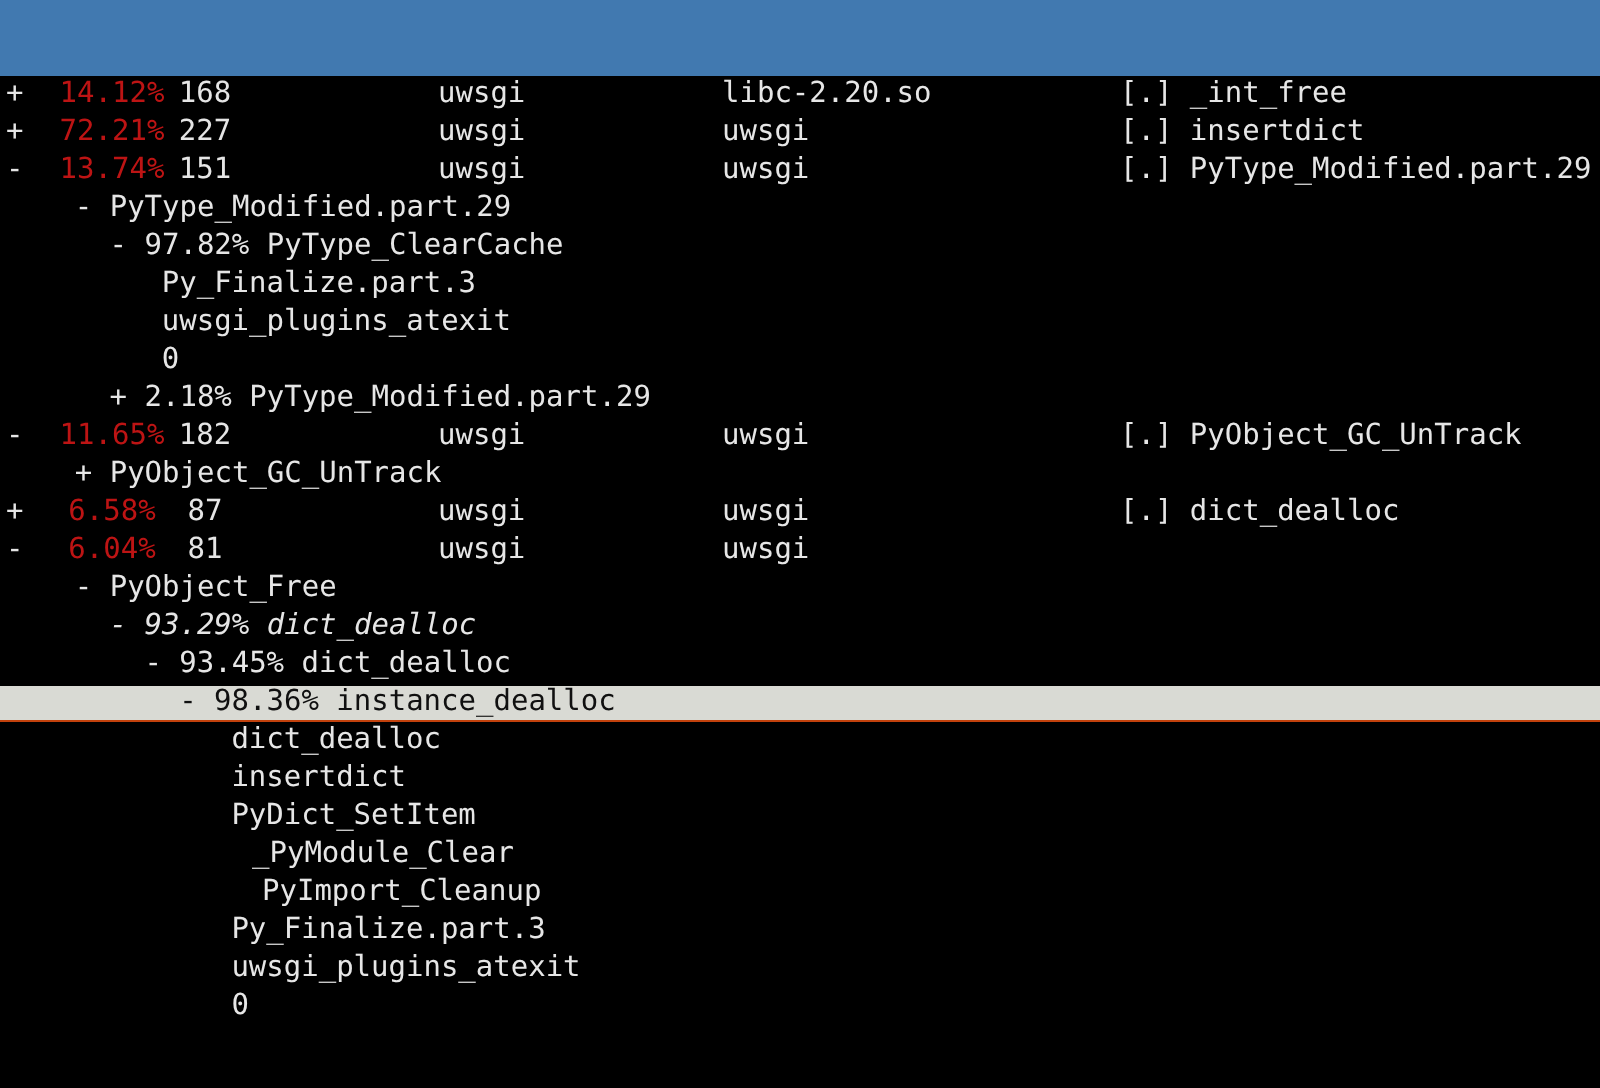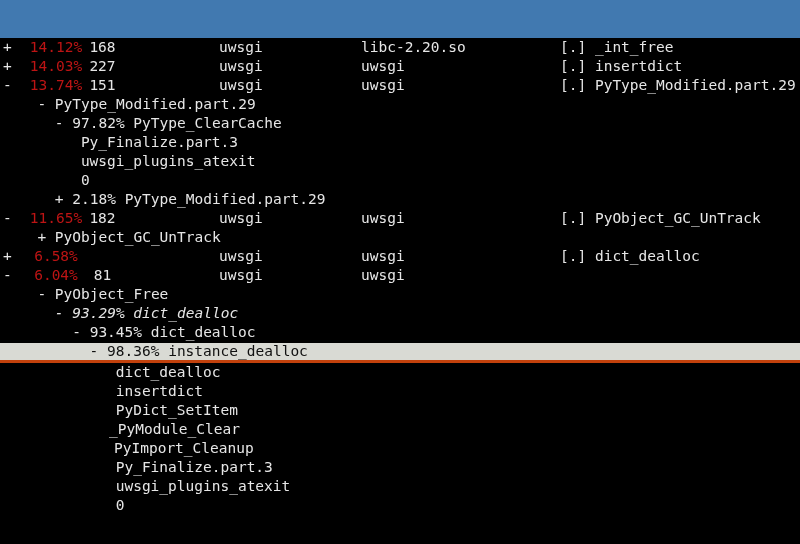--- a/index.html
+++ b/index.html
@@ -76,21 +76,21 @@
   .c-dso     { left: 361px; color: #e6e6e6; }
   .c-symbol  { left: 560px; color: #e6e6e6; }
 
   
   .c-chain { color: #e6e6e6; }
 
   
   .row.selected {
     background: #d9dad4;
     border-top: 1px solid #000000;
-    border-bottom: 3px solid #c2410c;
+    border-bottom: 1px solid #c2410c;
     height: 17px;
     line-height: 17px;
   }
   .row.selected .cell,
   .row.selected .c-chain { color: #101010; }
 </style>
 </head>
 <body>
 
 <div id="app">
@@ -102,39 +102,39 @@
   <div class="hdr hdr-cols">
     
     
     
     
     
   </div>
 
   <div id="rows">
       <div class="row"><span class="cell c-toggle">+</span><span class="cell c-pct">14.12%</span><span class="cell c-samples">168</span><span class="cell c-command">uwsgi</span><span class="cell c-dso">libc-2.20.so</span><span class="cell c-symbol">[.] _int_free</span></div>
-      <div class="row"><span class="cell c-toggle">+</span><span class="cell c-pct">14.03%</span><span class="cell c-samples">227</span><span class="cell c-command">uwsgi</span><span class="cell c-dso">uwsgi</span><span class="cell c-symbol">[.] insertdict</span></div>
+      <div class="row"><span class="cell c-toggle">+</span><span class="cell c-pct">72.21%</span><span class="cell c-samples">227</span><span class="cell c-command">uwsgi</span><span class="cell c-dso">uwsgi</span><span class="cell c-symbol">[.] insertdict</span></div>
       <div class="row"><span class="cell c-toggle">-</span><span class="cell c-pct">13.74%</span><span class="cell c-samples">151</span><span class="cell c-command">uwsgi</span><span class="cell c-dso">uwsgi</span><span class="cell c-symbol">[.] PyType_Modified.part.29</span></div>
       <div class="row"><span class="cell c-chain" style="left: 37.4px;">- PyType_Modified.part.29</span></div>
       <div class="row"><span class="cell c-chain" style="left: 54.8px;">- 97.82% PyType_ClearCache</span></div>
       <div class="row"><span class="cell c-chain" style="left: 80.9px;">Py_Finalize.part.3</span></div>
       <div class="row"><span class="cell c-chain" style="left: 80.9px;">uwsgi_plugins_atexit</span></div>
       <div class="row"><span class="cell c-chain" style="left: 80.9px;">0</span></div>
       <div class="row"><span class="cell c-chain" style="left: 54.8px;">+ 2.18% PyType_Modified.part.29</span></div>
       <div class="row"><span class="cell c-toggle">-</span><span class="cell c-pct">11.65%</span><span class="cell c-samples">182</span><span class="cell c-command">uwsgi</span><span class="cell c-dso">uwsgi</span><span class="cell c-symbol">[.] PyObject_GC_UnTrack</span></div>
       <div class="row"><span class="cell c-chain" style="left: 37.4px;">+ PyObject_GC_UnTrack</span></div>
-      <div class="row"><span class="cell c-toggle">+</span><span class="cell c-pct">6.58%</span><span class="cell c-command">uwsgi</span><span class="cell c-dso">uwsgi</span><span class="cell c-symbol">[.] dict_dealloc</span></div>
+      <div class="row"><span class="cell c-toggle">+</span><span class="cell c-pct">6.58%</span><span class="cell c-samples">87</span><span class="cell c-command">uwsgi</span><span class="cell c-dso">uwsgi</span><span class="cell c-symbol">[.] dict_dealloc</span></div>
       <div class="row"><span class="cell c-toggle">-</span><span class="cell c-pct">6.04%</span><span class="cell c-samples">81</span><span class="cell c-command">uwsgi</span><span class="cell c-dso">uwsgi</span></div>
       <div class="row"><span class="cell c-chain" style="left: 37.4px;">- PyObject_Free</span></div>
       <div class="row"><span class="cell c-chain" style="left: 54.8px; font-style: italic;">- 93.29% dict_dealloc</span></div>
       <div class="row"><span class="cell c-chain" style="left: 72.2px; text-align: right;">- 93.45% dict_dealloc</span></div>
       <div class="row selected"><span class="cell c-chain" style="left: 89.6px;">- 98.36% instance_dealloc</span></div>
       <div class="row"><span class="cell c-chain" style="left: 115.7px;">dict_dealloc</span></div>
       <div class="row"><span class="cell c-chain" style="left: 115.7px;">insertdict</span></div>
       <div class="row"><span class="cell c-chain" style="left: 115.7px;">PyDict_SetItem</span></div>
-      <div class="row"><span class="cell c-chain" style="left: 109px;">_PyModule_Clear</span></div>
-      <div class="row"><span class="cell c-chain" style="left: 114px;">PyImport_Cleanup</span></div>
+      <div class="row"><span class="cell c-chain" style="left: 126px;">_PyModule_Clear</span></div>
+      <div class="row"><span class="cell c-chain" style="left: 131px;">PyImport_Cleanup</span></div>
       <div class="row"><span class="cell c-chain" style="left: 115.7px;">Py_Finalize.part.3</span></div>
       <div class="row"><span class="cell c-chain" style="left: 115.7px;">uwsgi_plugins_atexit</span></div>
       <div class="row"><span class="cell c-chain" style="left: 115.7px;">0</span></div>
     </div>
 
 </div>
 
 </body></html>

